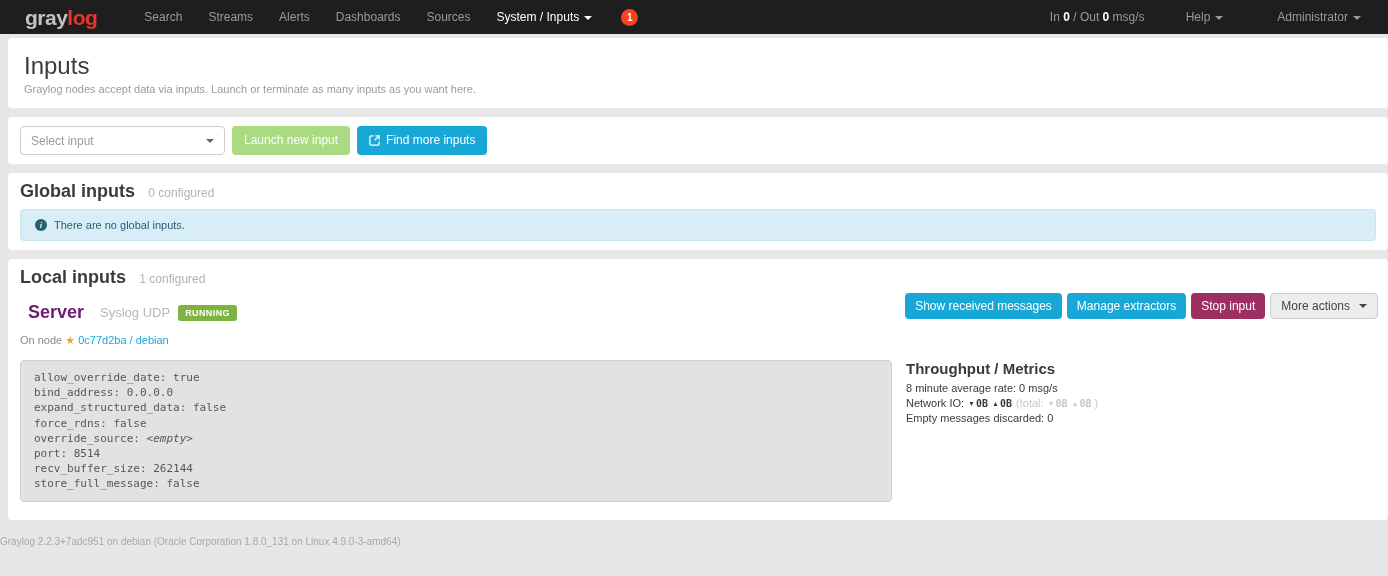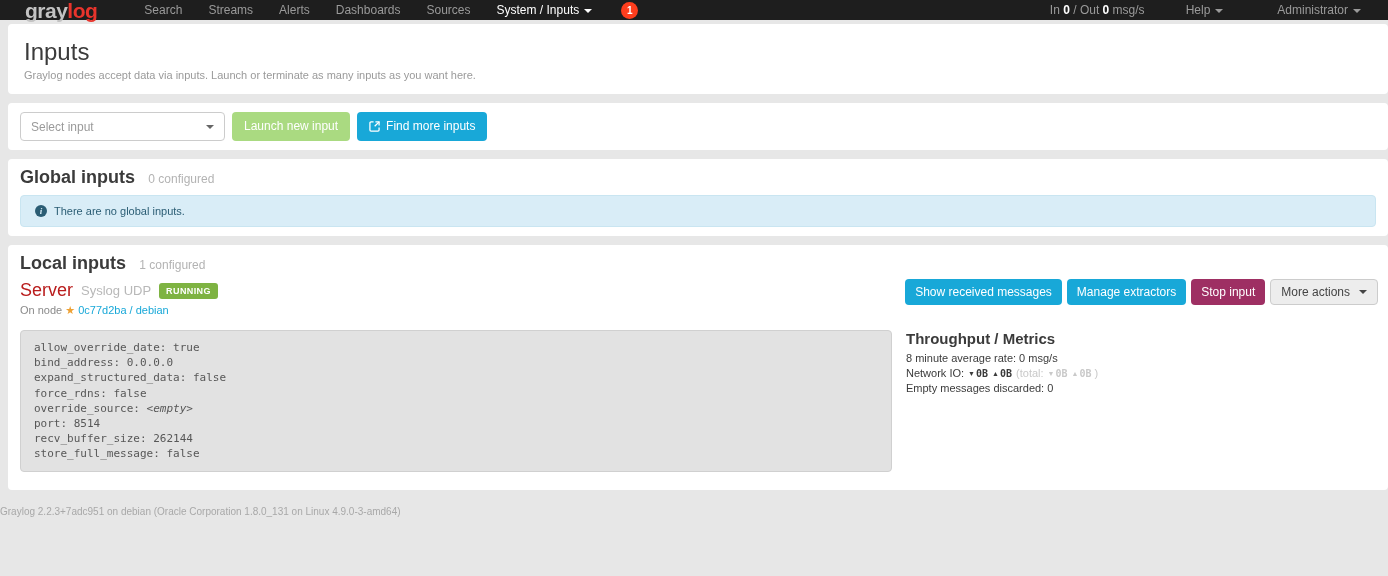--- a/index.html
+++ b/index.html
@@ -2,21 +2,21 @@
 <html><head>
 <meta charset="utf-8">
 <style>
   * { box-sizing: border-box; }
   body {
     margin: 0; width: 1388px; height: 576px; overflow: hidden;
     background: #e7e7e7; color: #333;
     font-family: "Liberation Sans", "DejaVu Sans", sans-serif; font-size: 12px;
   }
   
-  .navbar { height: 20px; background: #1e1e1e; display: flex; align-items: center; padding: 0 14px 0 25px; font-size: 12px; }
+  .navbar { height: 34px; background: #1e1e1e; display: flex; align-items: center; padding: 0 14px 0 25px; font-size: 12px; }
   .logo { font-size: 21px; font-weight: 700; line-height: 1; margin-right: 34px; cursor: pointer; letter-spacing: -0.5px; }
   .logo-gray { color: #c2c2c2; }
   .logo-red  { color: #e8342c; }
   .nav-items { display: flex; align-items: center; }
   .nav-item { margin: 0 13px; color: #9a9a9a; cursor: pointer; white-space: nowrap; }
   .nav-item.active { color: #ffffff; }
   .caret-t { display: inline-block; width: 0; height: 0; border-left: 4px solid transparent; border-right: 4px solid transparent; border-top: 4px solid currentColor; margin-left: 5px; vertical-align: middle; }
   .nav-badge { margin-left: 16px; width: 17px; height: 17px; border-radius: 50%; background: #ff3e1d; color: #fff; font-size: 10px; font-weight: 700; display: inline-flex; align-items: center; justify-content: center; cursor: pointer; }
   .nav-right { margin-left: auto; display: flex; align-items: center; gap: 28px; color: #9a9a9a; }
   .nav-right b { color: #ffffff; font-weight: 700; }
@@ -36,21 +36,21 @@
   
   .global-card { padding: 8px 12px 9px; }
   .sec-head h2 { display: inline; font-size: 18px; font-weight: 600; color: #3b3b3b; margin: 0; }
   .count { font-size: 12px; color: #b3b3b3; margin-left: 10px; }
   .alert-info { margin-top: 7px; background: #d9edf7; border: 1px solid #c9e5f1; border-radius: 4px; padding: 9px 14px; font-size: 11px; color: #2b5d74; display: flex; align-items: center; gap: 7px; }
   .info-icon { width: 12px; height: 12px; border-radius: 50%; background: #2b5d74; color: #d9edf7; font-size: 9px; font-weight: 700; font-style: italic; display: inline-flex; align-items: center; justify-content: center; flex: 0 0 12px; font-family: "Liberation Serif", serif; }
   .info-icon::before { content: "i"; }
   
   .local-card { padding: 8px 12px 18px; position: relative; }
   .entity-head { margin-top: 6px; display: flex; align-items: center; gap: 8px; }
-  .input-name { font-size: 18px; font-weight: 400; margin: 0; color: #b91c1c; }
+  .input-name { font-size: 18px; font-weight: 700; margin: 8px; color: #701a75; }
   .input-type { font-size: 13px; color: #b8b8b8; }
   .badge-running { background: #7eb342; color: #fff; font-size: 9px; font-weight: 700; padding: 3px 7px; border-radius: 3px; letter-spacing: 0.4px; }
   .node-line { font-size: 11px; color: #8a8a8a; margin-top: 3px; }
   .star { color: #eea236; font-size: 11px; }
   .node-link { color: #18a8d8; text-decoration: none; cursor: pointer; }
   .actions { position: absolute; top: 34px; right: 10px; display: flex; gap: 5px; }
   .btn-sm { padding: 5px 10px; }
   .btn-maroon { background: #9e2f63; }
   .btn-default { background: #ededed; border: 1px solid #ccc; color: #444; }
   .btn-default .caret-t { color: #444; margin-left: 3px; }

